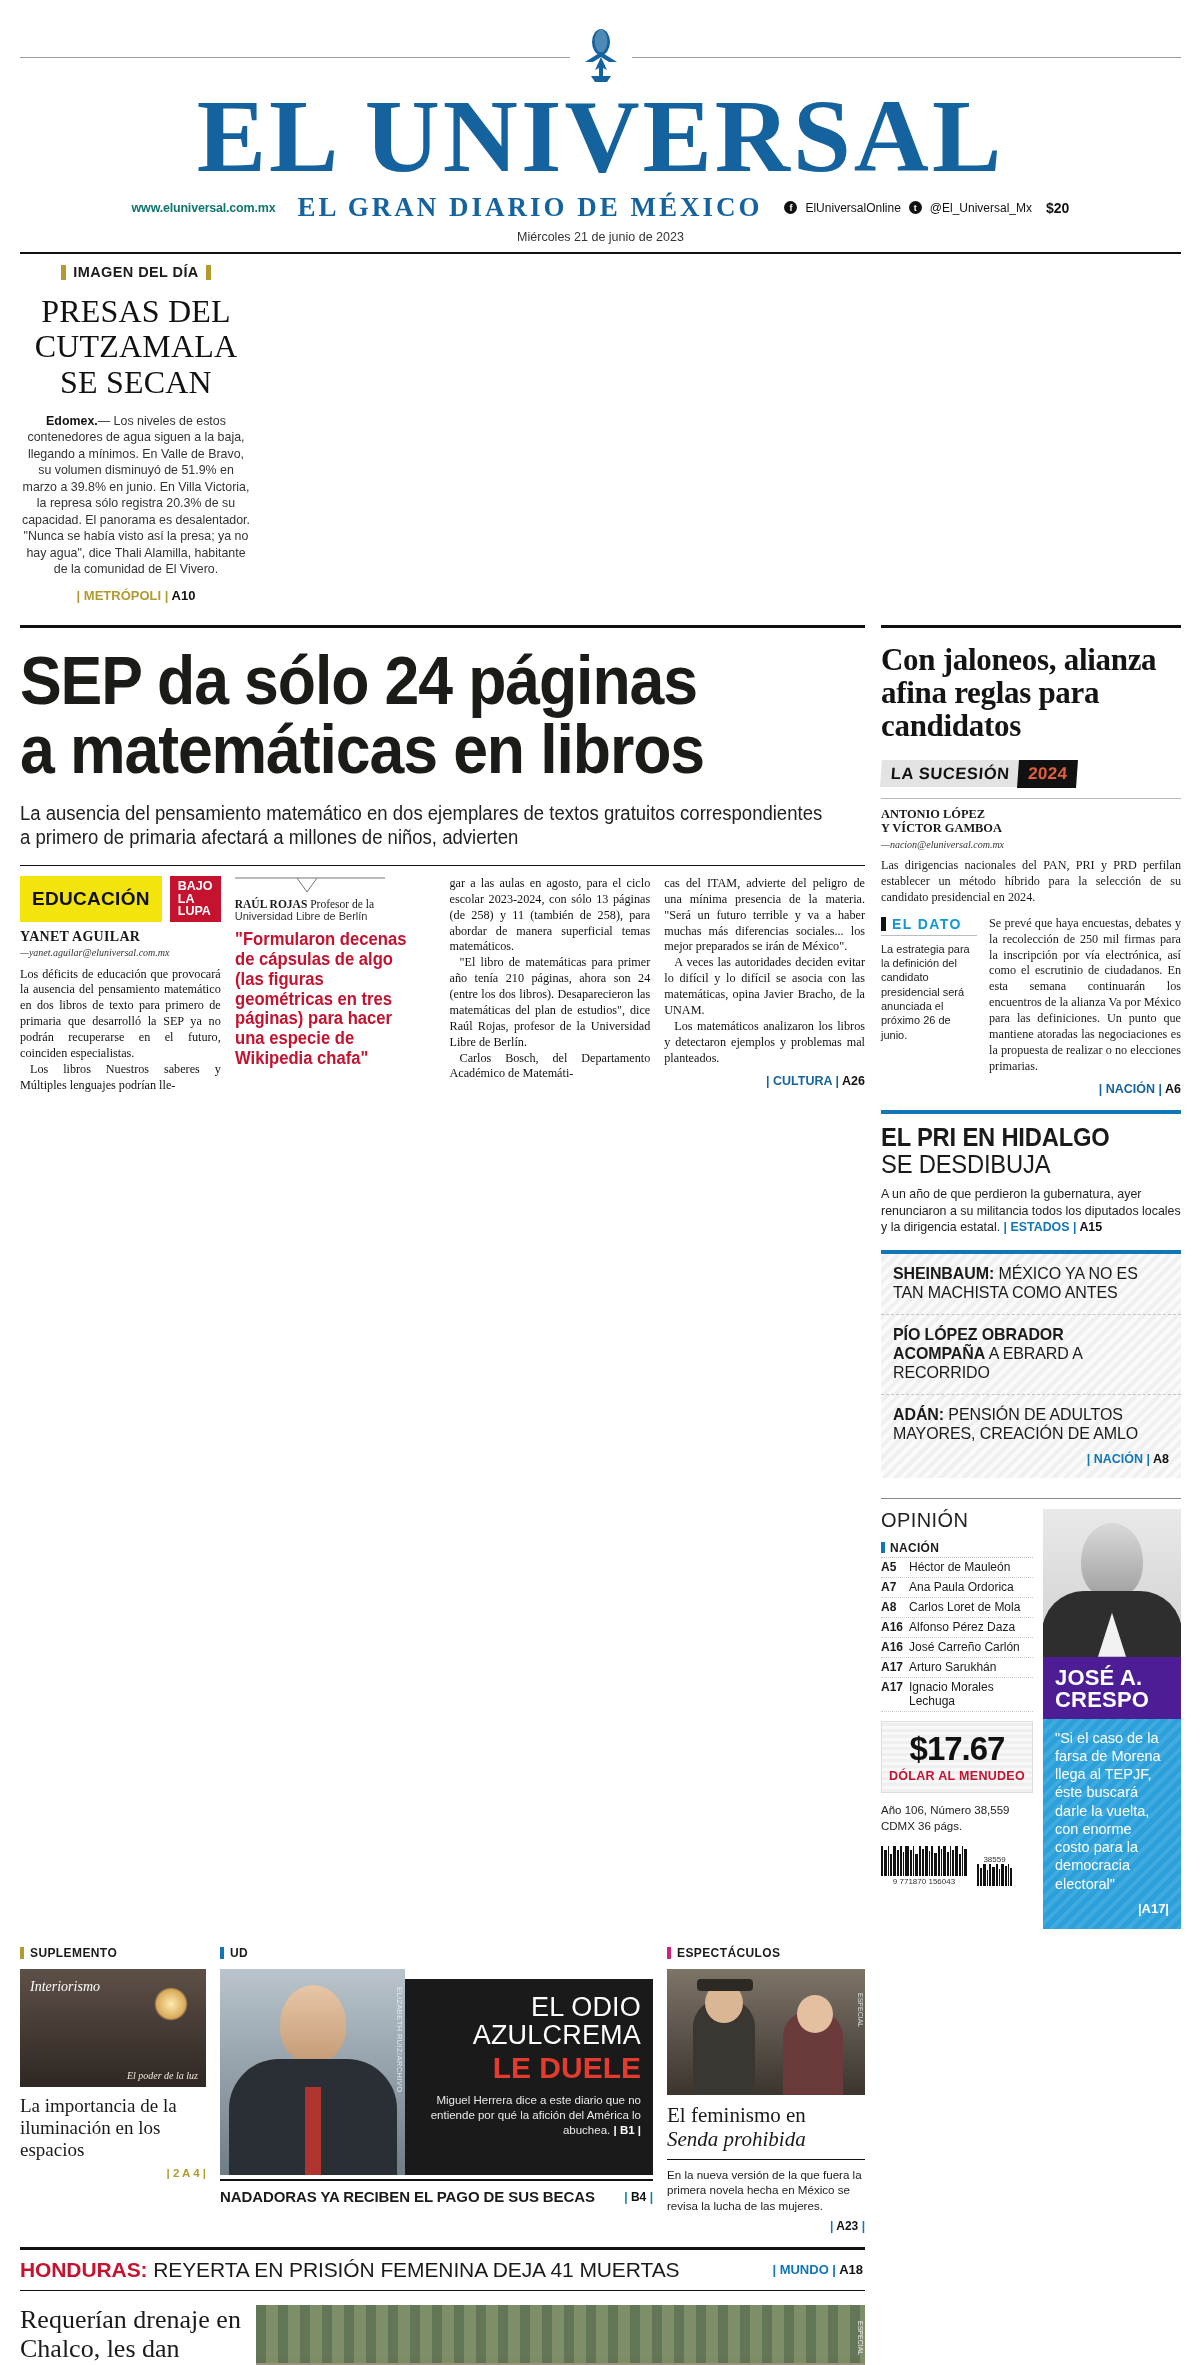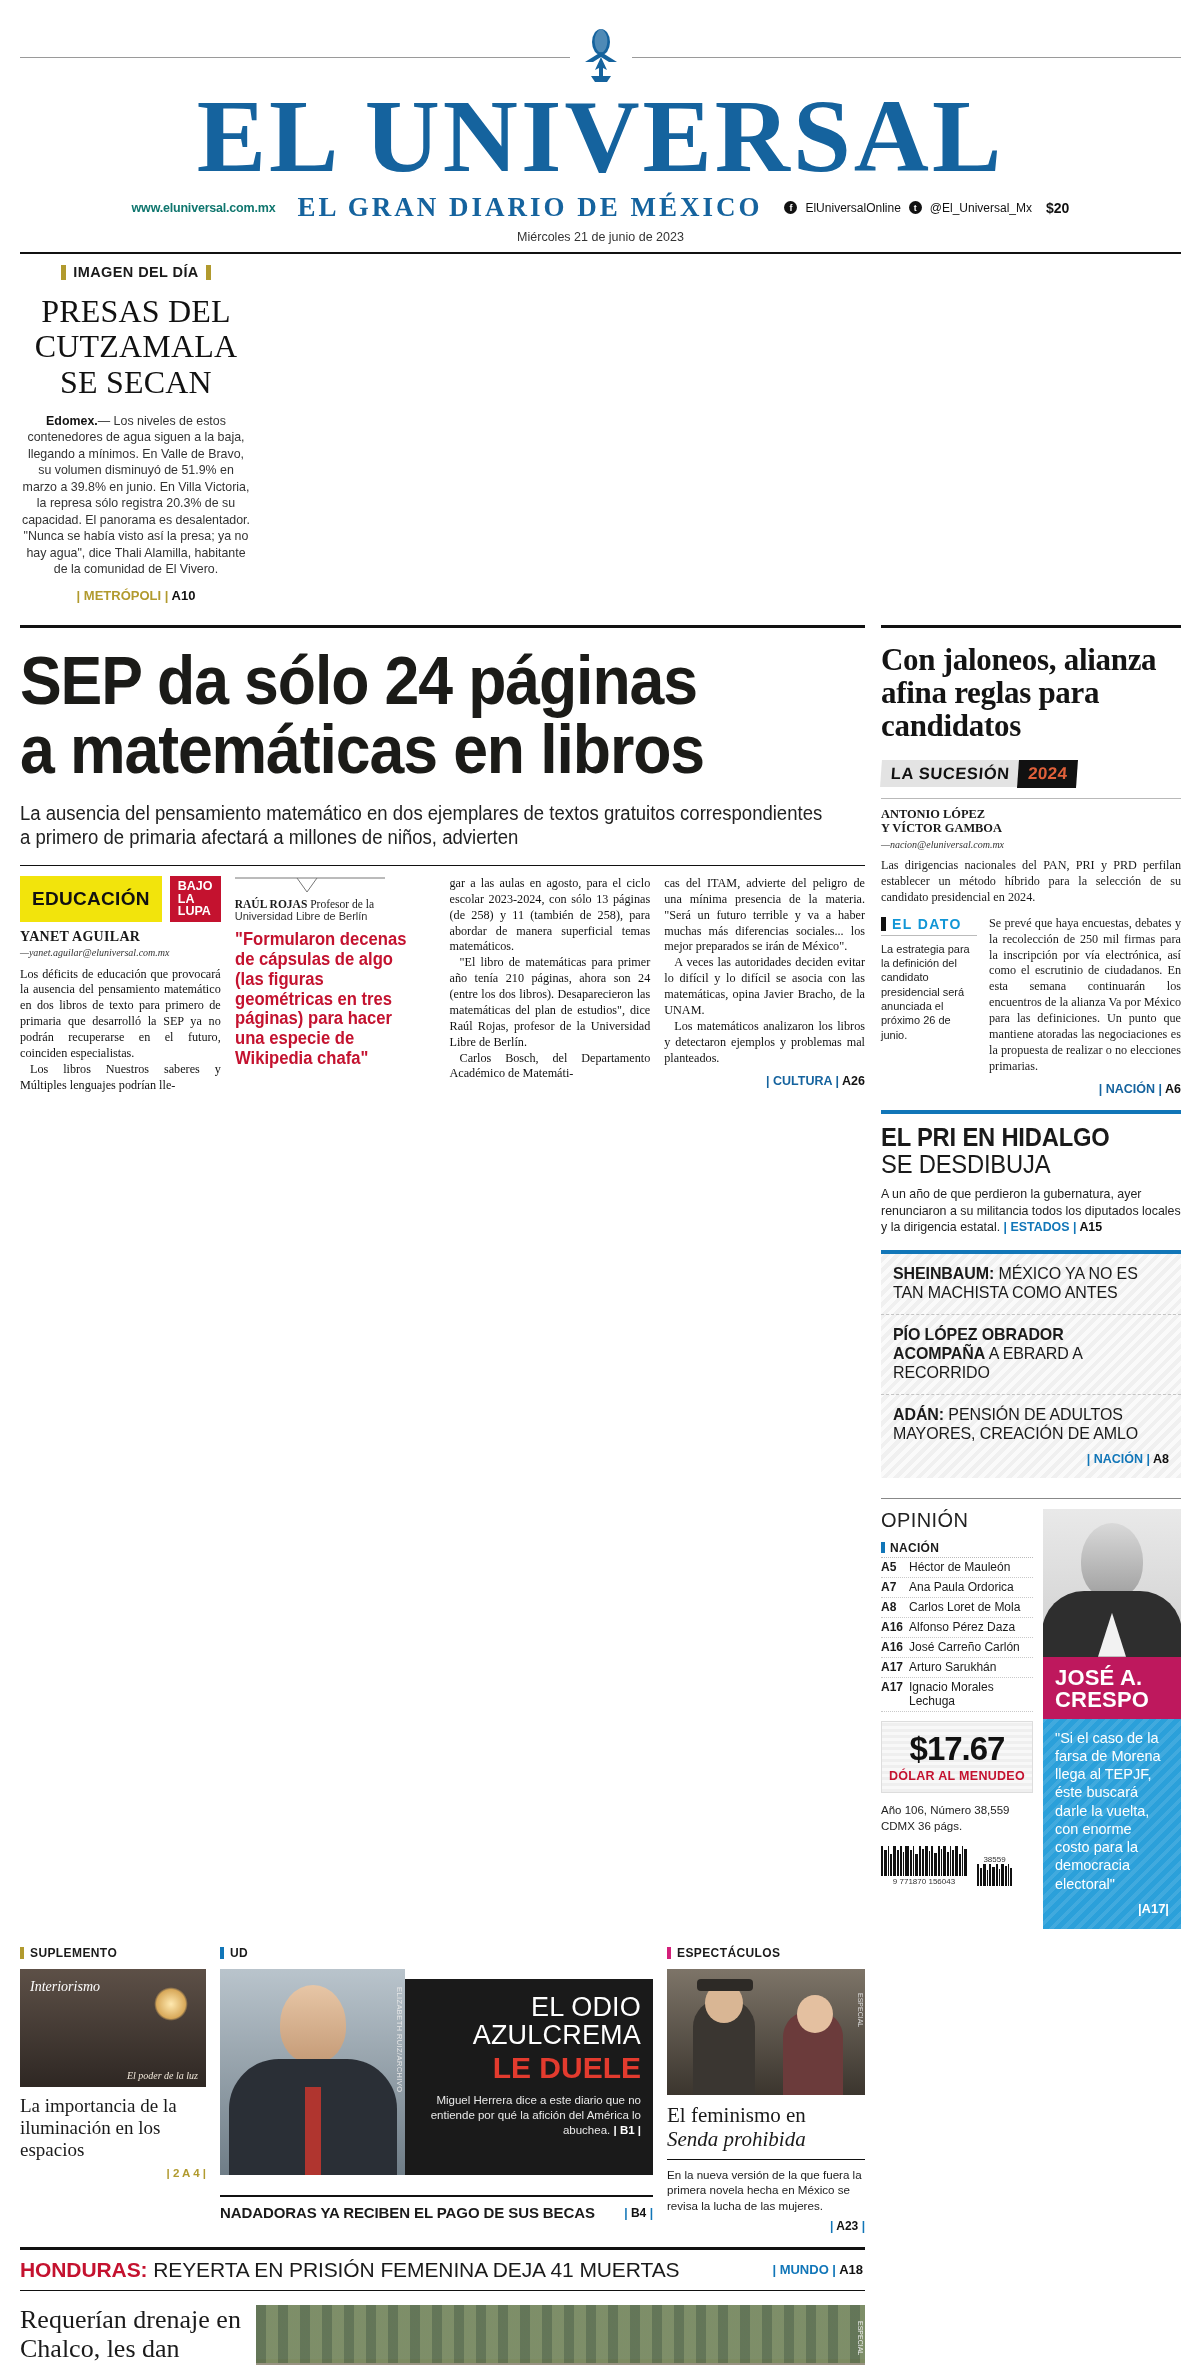--- a/index.html
+++ b/index.html
@@ -245,21 +245,21 @@
 
   .crespo { flex:1; }
   .crespo-photo{ width:100%; height:148px; position:relative; overflow:hidden;
      background:linear-gradient(180deg,#e9e9e9,#cfcfcf);}
   .crespo-photo .head{ position:absolute; left:50%; top:14px; transform:translateX(-50%);
      width:62px;height:76px;border-radius:50% 50% 46% 46%; background:linear-gradient(180deg,#d9d9d9,#9f9f9f);}
   .crespo-photo .body{ position:absolute; left:50%; bottom:0; transform:translateX(-50%);
      width:140px;height:66px;border-radius:42px 42px 0 0; background:#2e2e2e;}
   .crespo-photo .shirt{ position:absolute; left:50%; bottom:0; transform:translateX(-50%);
      width:28px;height:44px; background:#f2f2f2; clip-path: polygon(50% 0,100% 100%,0 100%);}
-  .crespo-name{ background:#be185d; color:#fff; padding:10px 12px 8px;
+  .crespo-name{ background:#4c1d95; color:#fff; padding:10px 12px 8px;
      font-family:"Liberation Sans Narrow","Liberation Sans",sans-serif; font-weight:bold;
      font-size:22px; line-height:1.0; letter-spacing:.2px;}
   .crespo-quote{ background:#2ba0da; color:#fff; padding:10px 12px 12px;
      background-image: repeating-linear-gradient(-45deg, rgba(255,255,255,.10) 0 4px, rgba(255,255,255,0) 4px 9px);
      font-family:"Liberation Sans Narrow","Liberation Sans",sans-serif;
      font-size:14.5px; line-height:1.26;}
   .crespo-ref{ text-align:right; font-weight:bold; margin-top:8px; font-size:13px;}
 
   
   .strip { display:flex; gap:14px; margin-top:16px; }
@@ -291,21 +291,21 @@
      width:168px;height:116px;border-radius:50px 50px 0 0; background:#2a2f36;}
   .ud-photo .tie{ position:absolute; left:50%; bottom:0; transform:translateX(-50%);
      width:16px;height:88px; background:#b0352f;}
   .ud-right{ flex:1; background:#1a1a1a; color:#fff; padding:14px 12px; text-align:right;margin-top:10px;}
   .ud-kicker{ font-family:"Liberation Sans Narrow","Liberation Sans",sans-serif; font-size:27px;
      line-height:1.04; letter-spacing:.2px;}
   .ud-red{ color:#e33b2e; font-weight:bold; font-size:30px; line-height:1.05; margin-top:2px;
      font-family:"Liberation Sans Narrow","Liberation Sans",sans-serif;}
   .ud-sub{ font-size:11.5px; line-height:1.30; margin-top:10px; color:#e8e8e8;}
   .ud-sub .ref{ color:#fff; font-weight:bold;}
-  .ud-foot{ margin-top:20px; border-top:2px solid #111; padding-top:7px; display:flex;
+  .ud-foot{ margin-top:4px; border-top:2px solid #111; padding-top:7px; display:flex;
      justify-content:space-between; align-items:center;}
   .ud-foot .t{ font-family:"Liberation Sans Narrow","Liberation Sans",sans-serif; font-weight:bold;
      font-size:15px; letter-spacing:-.1px;}
   .ud-foot .r{ font-size:12px; font-weight:bold; color:#1176b8;}
   .ud-foot .r .pg{color:#111;}
 
   .esp-photo{ width:100%; height:126px; margin-top:6px; position:relative; overflow:hidden;
      background:linear-gradient(180deg,#7d7468,#3b352e);}
   .esp-photo .m1{position:absolute;left:26px;bottom:0;width:62px;height:96px;border-radius:28px 28px 0 0;
      background:#3a3631;}

